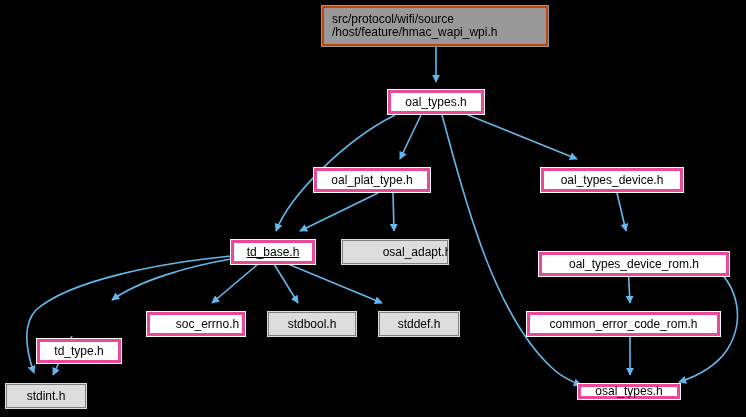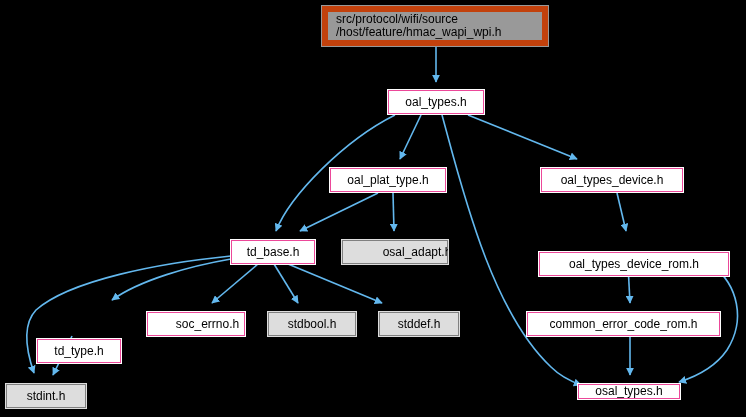--- a/index.html
+++ b/index.html
@@ -29,31 +29,31 @@
     align-items: center;
     justify-content: center;
     font-size: 12px;
     color: #000000;
     line-height: 13px;
     white-space: pre;
     z-index: 5;
   }
   .node.white {
     background: #ffffff;
-    border: 1px solid #ec4899;
+    border: 3px solid #ec4899;
     outline: 1px solid #ffffff;
   }
   .node.gray {
     background: #dddddd;
     border: 1px solid #808080;
     outline: 1px solid #dddddd;
   }
   .node.root {
     background: #999999;
-    border: 6px solid #c2410c;
+    border: 2px solid #c2410c;
     outline: 1px solid #999999;
     justify-content: flex-start;
     padding-left: 8px;
     text-align: left;
   }
 </style>
 </head>
 <body>
 
 <div id="canvas">
@@ -82,23 +82,23 @@
         <path d="M 628,265 L 630,303" stroke="#63b8ee" marker-end="url(#arrow)"></path>
         <path d="M 712,265 C 738,285 746,320 727,350 C 716,366 698,376 679,382" stroke="#63b8ee" marker-end="url(#arrow)"></path>
         <path d="M 630,337 L 630,375" stroke="#63b8ee" marker-end="url(#arrow)"></path>
       </g>
   </svg>
 
   <div id="node-group">
       <div class="node root" style="left: 322px; top: 6px; width: 226px; height: 40px;"><span>src/protocol/wifi/source
 /host/feature/hmac_wapi_wpi.h</span></div>
       <div class="node white" style="left: 388px; top: 90px; width: 96px; height: 24px;"><span>oal_types.h</span></div>
-      <div class="node white" style="left: 330px; top: 168px; width: 116px; height: 24px; text-align: center;"><span>oal_plat_type.h</span></div>
+      <div class="node white" style="left: 314px; top: 168px; width: 116px; height: 24px; text-align: center;"><span>oal_plat_type.h</span></div>
       <div class="node white" style="left: 541px; top: 168px; width: 142px; height: 24px;"><span>oal_types_device.h</span></div>
-      <div class="node white" style="left: 231px; top: 240px; width: 84px; height: 24px;"><span>td_base.h</span></div>
+      <div class="node white" style="left: 231px; top: 240px; width: 84px; height: 24px; text-decoration: underline;"><span>td_base.h</span></div>
       <div class="node gray" style="left: 342px; top: 240px; width: 106px; height: 24px; padding-left: 44px;"><span>osal_adapt.h</span></div>
       <div class="node white" style="left: 539px; top: 252px; width: 190px; height: 24px;"><span>oal_types_device_rom.h</span></div>
       <div class="node white" style="left: 37px; top: 312px; width: 84px; height: 24px; margin-top: 27px;"><span>td_type.h</span></div>
       <div class="node white" style="left: 147px; top: 312px; width: 98px; height: 24px; padding-left: 23px;"><span>soc_errno.h</span></div>
       <div class="node gray" style="left: 268px; top: 312px; width: 88px; height: 24px;"><span>stdbool.h</span></div>
       <div class="node gray" style="left: 379px; top: 312px; width: 80px; height: 24px;"><span>stddef.h</span></div>
       <div class="node white" style="left: 527px; top: 312px; width: 193px; height: 24px;"><span>common_error_code_rom.h</span></div>
       <div class="node gray" style="left: 6px; top: 384px; width: 80px; height: 24px;"><span>stdint.h</span></div>
       <div class="node white" style="left: 578px; top: 384px; width: 102px; height: 15px;"><span>osal_types.h</span></div>
     </div>

